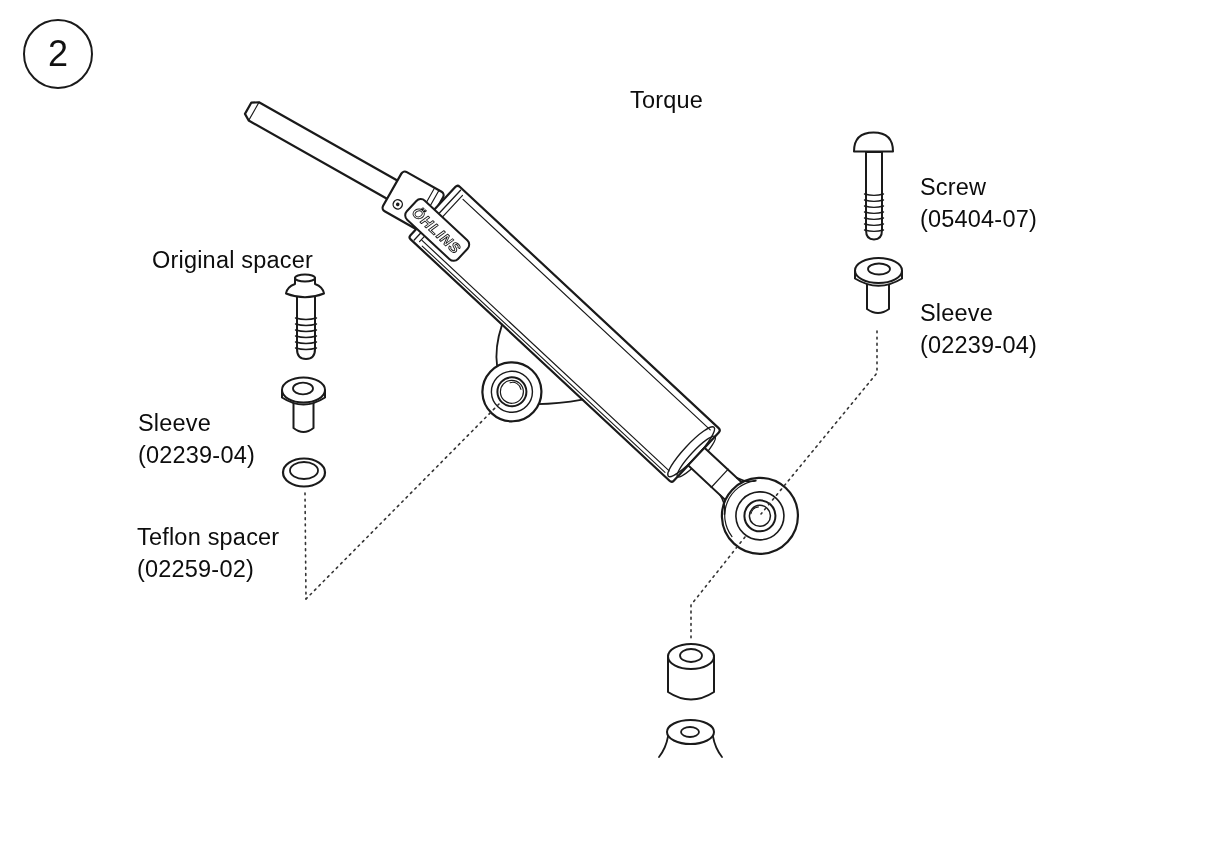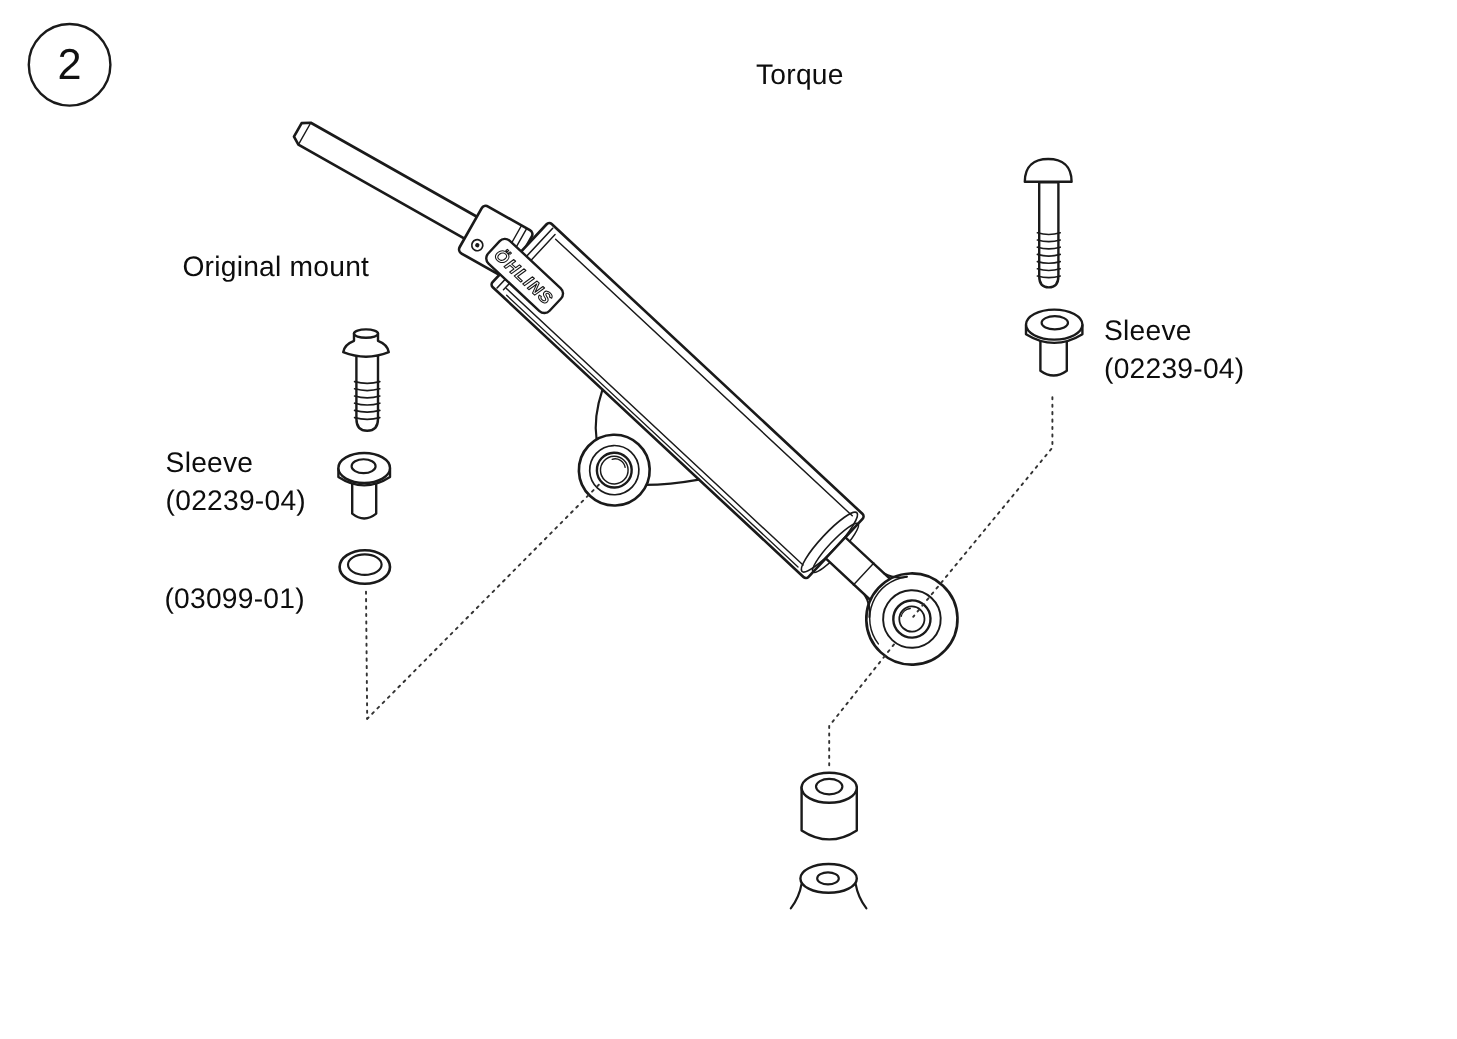--- a/index.html
+++ b/index.html
@@ -3,21 +3,21 @@
 <meta charset="utf-8">
 <style>
   html,body{margin:0;padding:0;background:#fff;}
   #stage{
     position:relative;width:1214px;height:866px;background:#ffffff;overflow:hidden;
     font-family:"Liberation Sans",sans-serif;color:#0d0d0d;
   }
   #artwork{position:absolute;left:0;top:0;}
   .label{
     position:absolute;font-size:23.5px;line-height:32px;color:#0d0d0d;
-    white-space:nowrap;letter-spacing:.2px;
+    white-space:nowrap;letter-spacing:.2px;margin-top:38px;
   }
   .badge{
     position:absolute;left:23px;top:19px;width:66px;height:66px;border:2.5px solid #1a1a1a;
     border-radius:50%;display:flex;align-items:center;justify-content:center;
     font-size:36px;color:#111;background:#fff;
   }
   svg *{vector-effect:none;}
 </style>
 </head>
 <body>
@@ -150,31 +150,36 @@
       </g>
     </g>
   </svg>
 
   <div class="badge">
     <span>2</span>
   </div>
 
   <div class="label" style="left:630px;top:46px;">Torque</div>
 
-  <div class="label" style="left:152px;top:206px;">Original mount</div>
+  <div class="label" style="left:152px;top:206px;">Original spacer</div>
 
   <div class="label" style="left:138px;top:369px;">
     <div>Sleeve</div>
     <div>(02239-04)</div>
   </div>
 
   <div class="label" style="left:137px;top:483px;">
-    <div>(03099-01)</div>
+    <div>Teflon spacer</div>
+    <div>(02259-02)</div>
   </div>
 
+  <div class="label" style="left:920px;top:133px;">
+    <div>Screw</div>
+    <div>(05404-07)</div>
+  </div>
 
   <div class="label" style="left:920px;top:259px;">
     <div>Sleeve</div>
     <div>(02239-04)</div>
   </div>
 
 
 
 </div>
 

